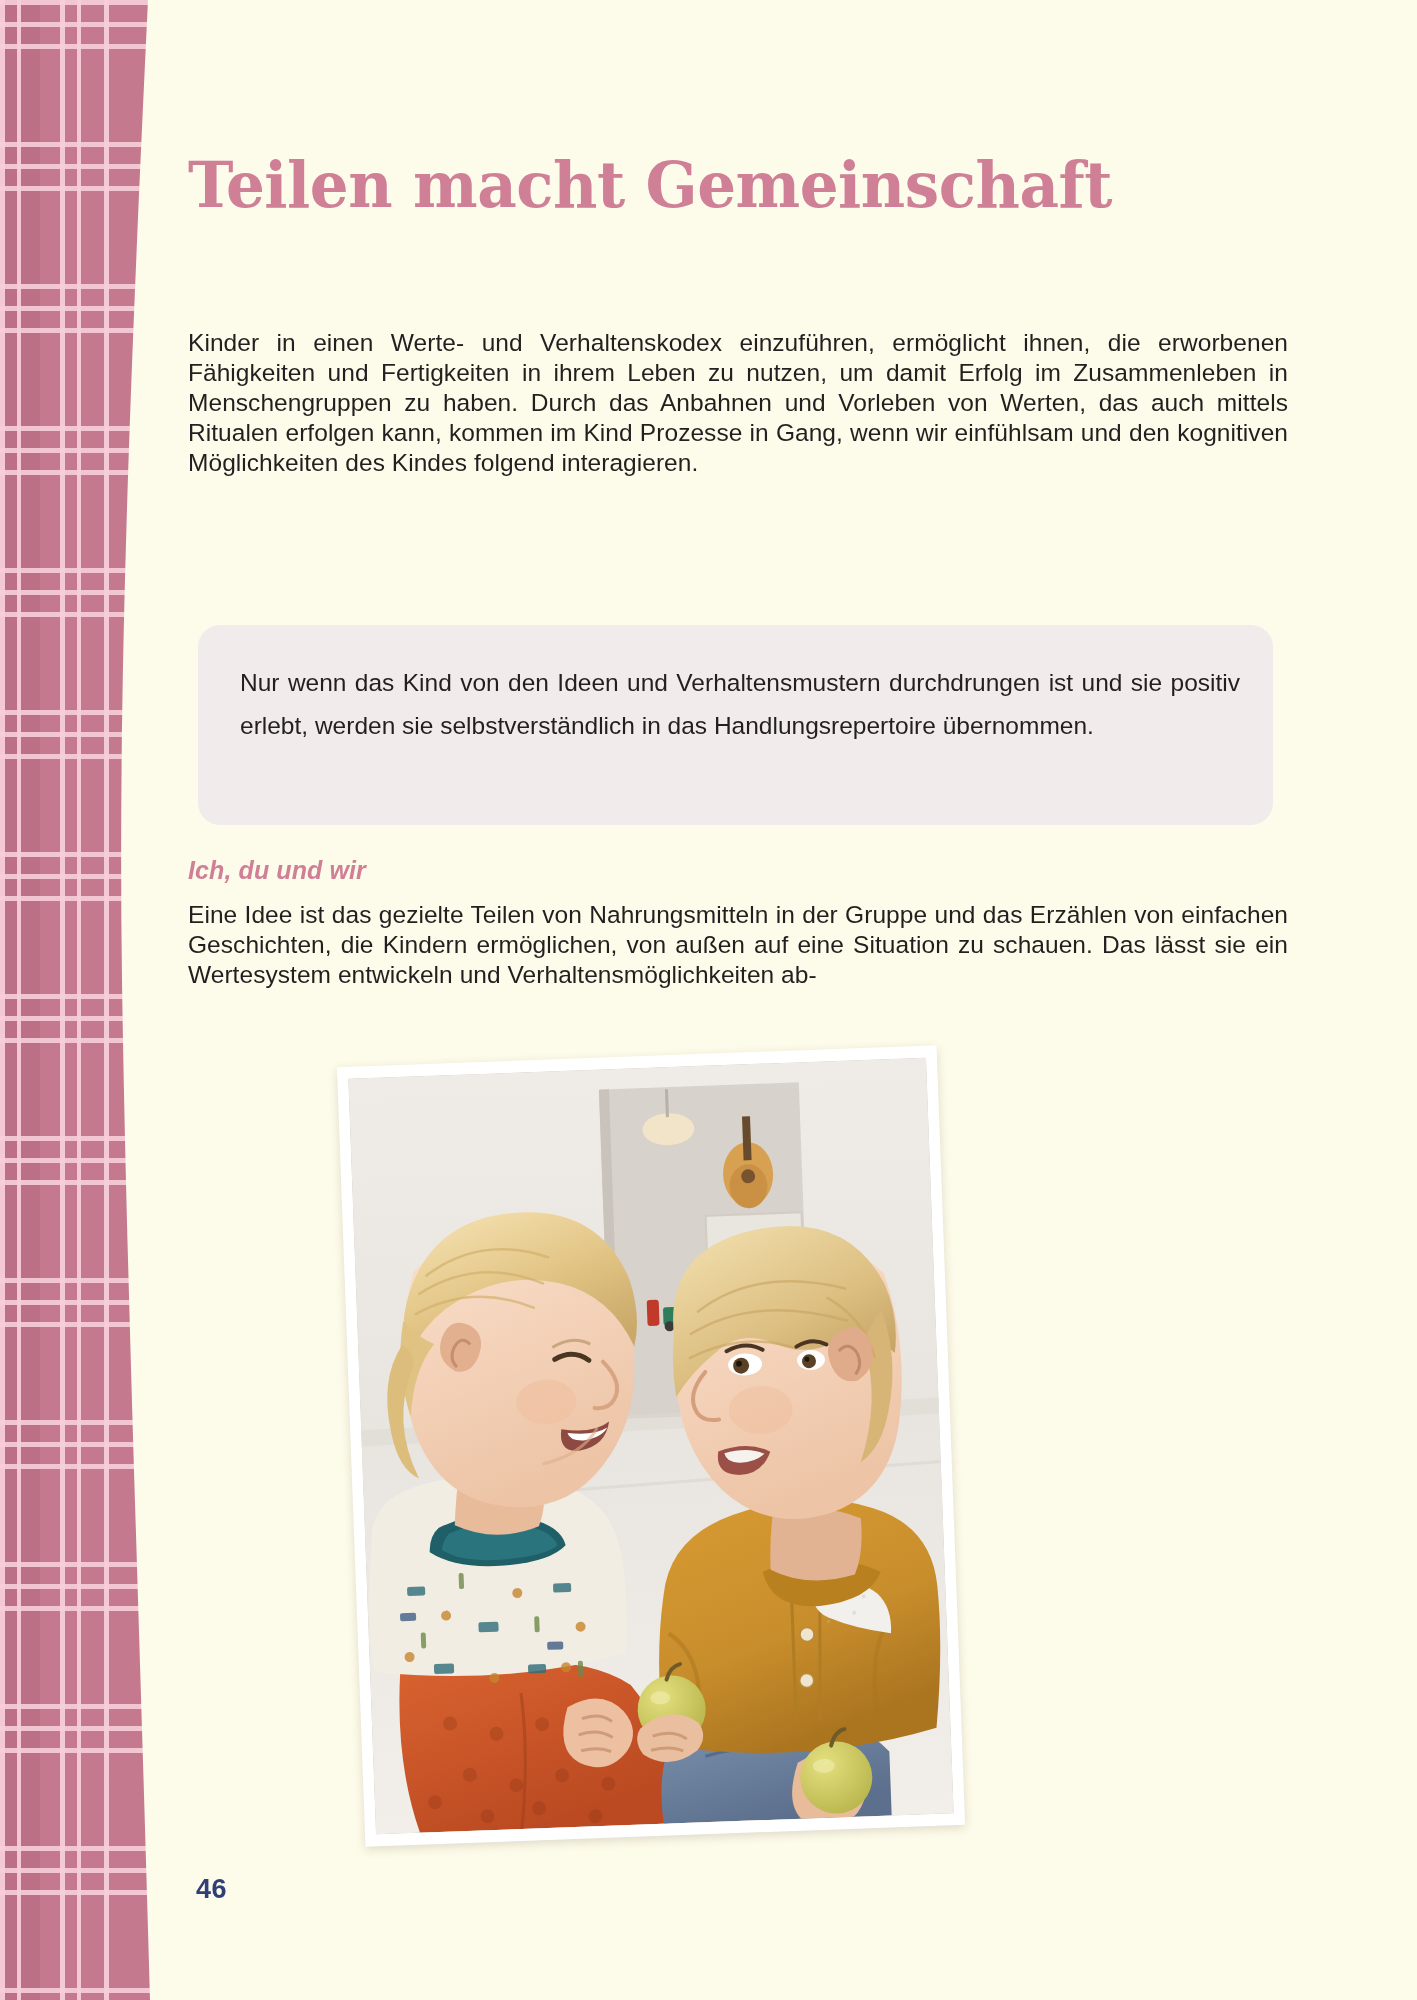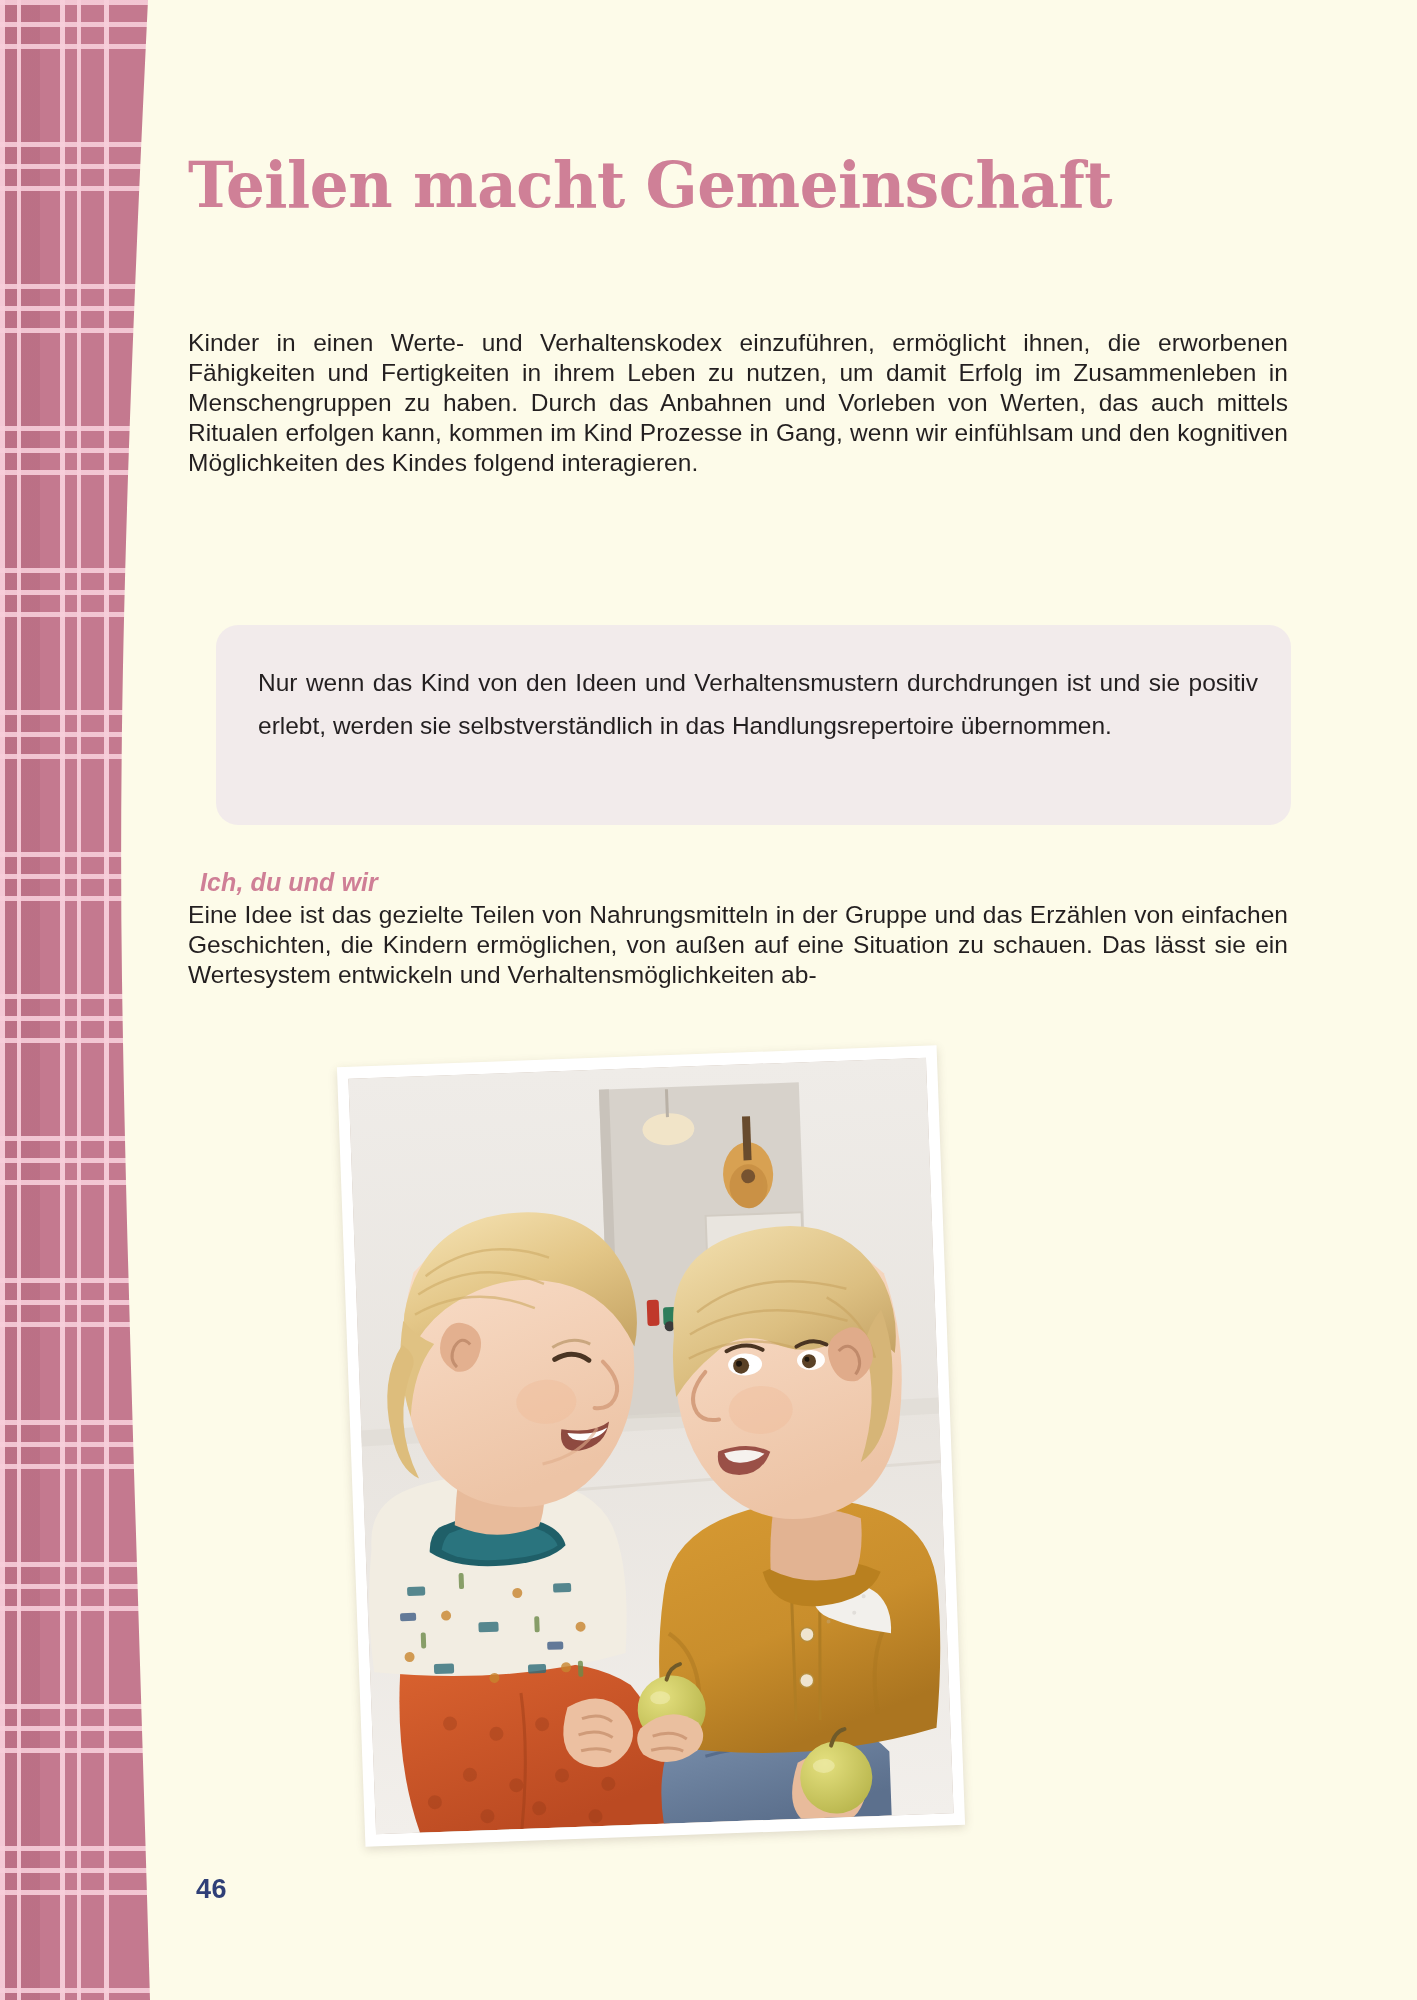--- a/index.html
+++ b/index.html
@@ -123,21 +123,21 @@
     line-height: 30px;
     color: #231f20;
     text-align: justify;
     letter-spacing: 0.05px;
   }
   #intro-paragraph { top: 328px; }
 
   
   #callout-box {
     position: absolute;
-    left: 28px;
+    left: 10px;
     top: 625px;
     width: 1075px;
     height: 200px;
     background: #f2ebeb;
     border-radius: 22px;
   }
   #callout-text {
     position: absolute;
     left: 42px;
     top: 36px;
@@ -148,21 +148,21 @@
     line-height: 43px;
     color: #231f20;
     text-align: justify;
   }
 
   
   #subheading {
     position: absolute;
     left: 0;
     top: 856px;
-    margin: 12px;
+    margin: 0;
     font-family: "Liberation Sans", sans-serif;
     font-style: italic;
     font-weight: 700;
     font-size: 25px;
     color: #cf7f96;
     letter-spacing: 0.1px;
   }
 
   #section-paragraph {
     top: 900px;

